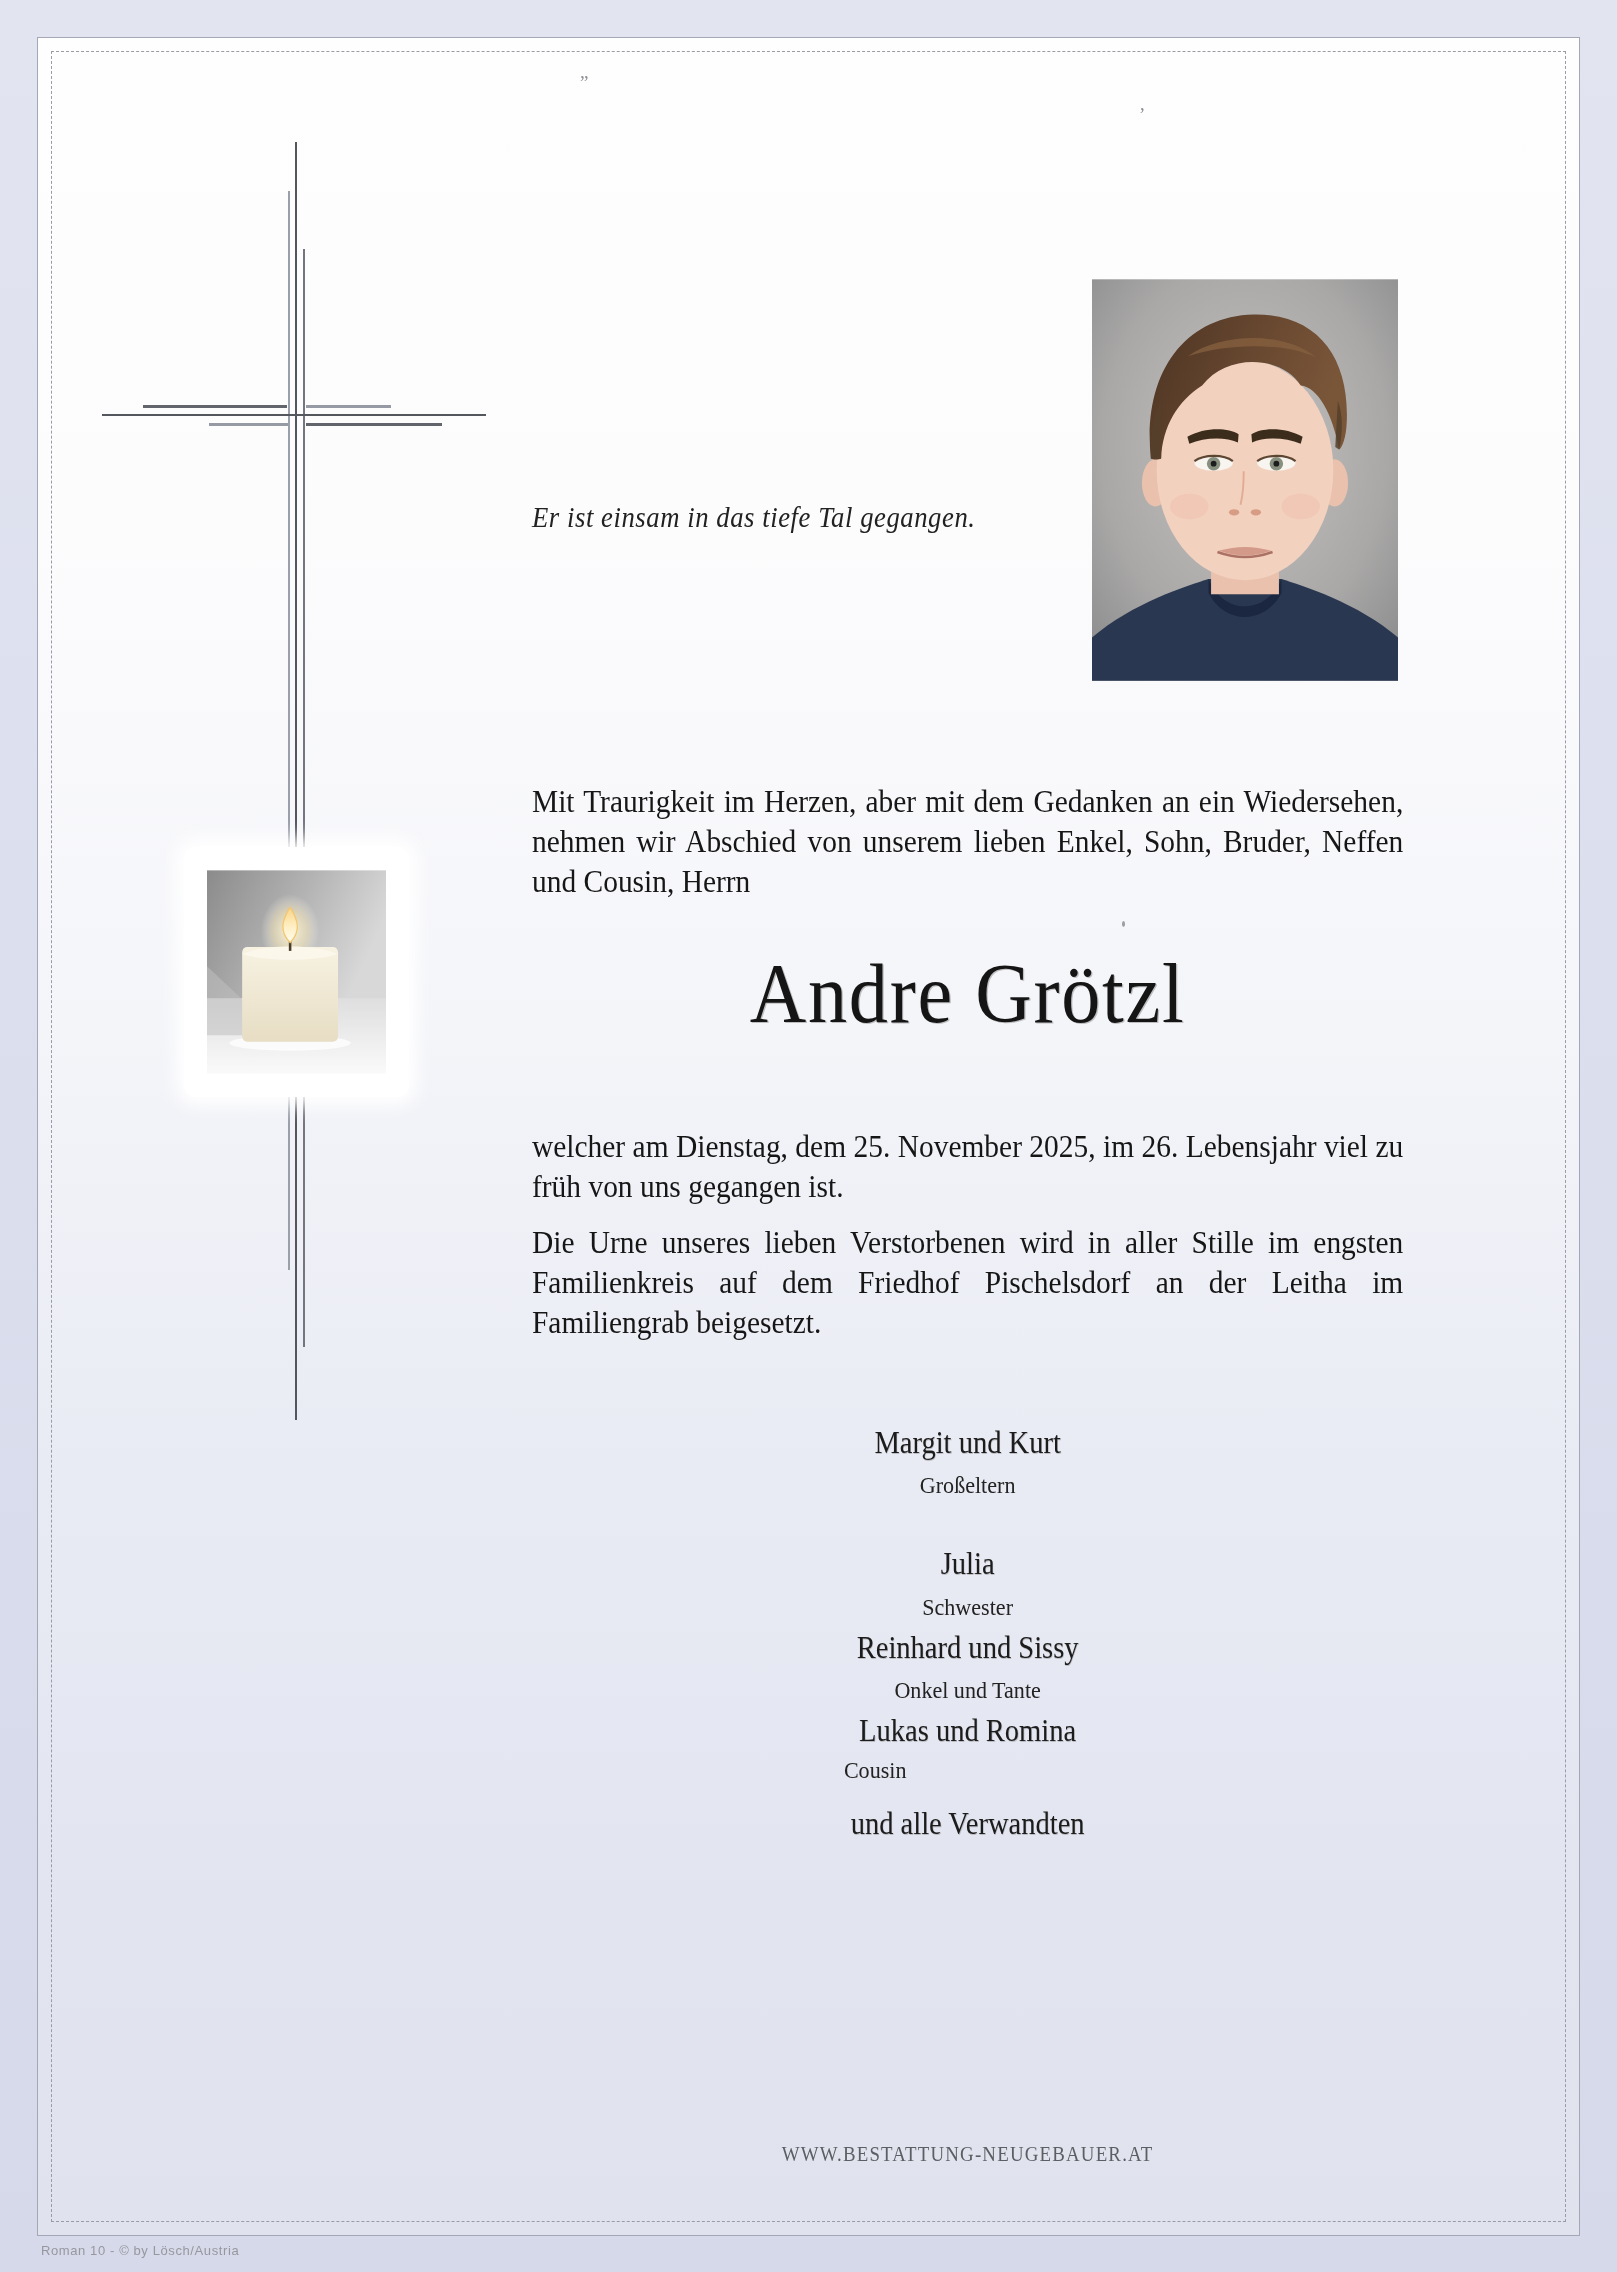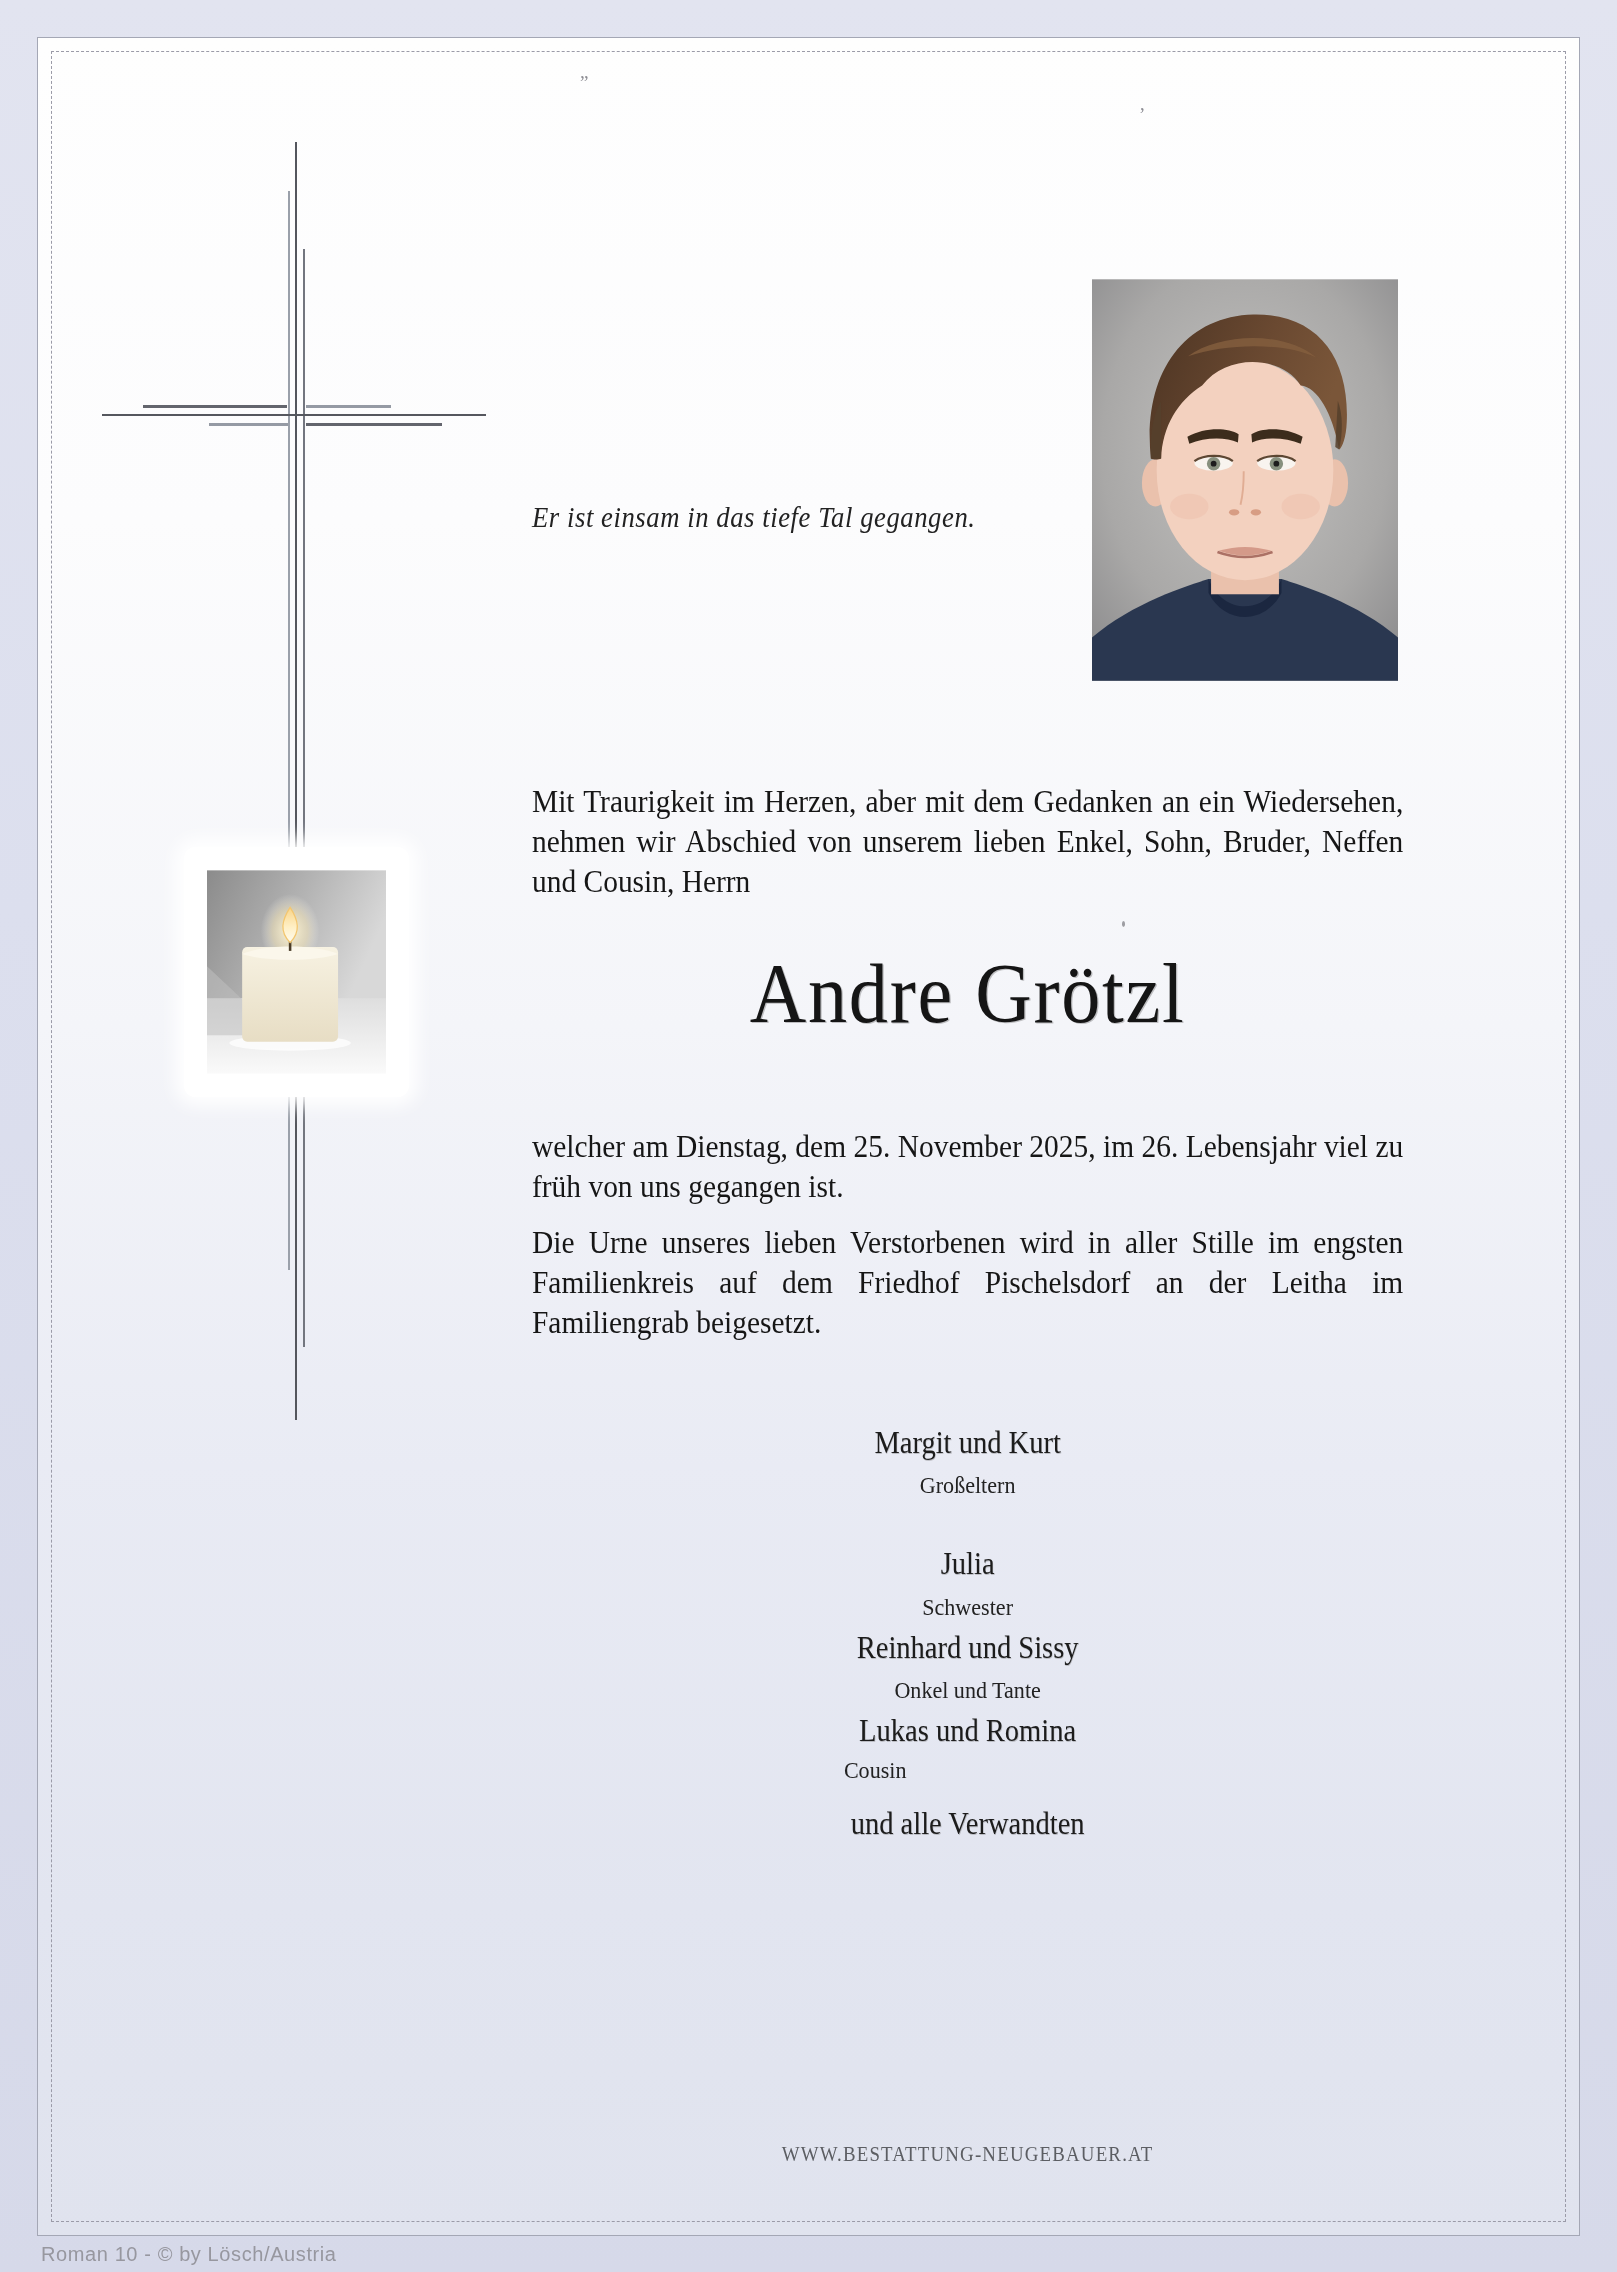--- a/index.html
+++ b/index.html
@@ -65,21 +65,21 @@
   }
   .names{font-size:31px;line-height:36px;color:#1c1c1c;text-shadow:0.6px 0.6px 0 rgba(110,110,110,0.35);}
   .relation{font-size:24px;line-height:28px;color:#222;}
   .cousin-relation{text-align:left;padding-left:339px;box-sizing:border-box;}
   .site-url{
     top:2143px;font-size:20.5px;letter-spacing:1.3px;color:#5c5e63;
   }
   .credit{
     position:absolute;left:41px;top:2243px;z-index:3;
     font-family:"Liberation Sans", sans-serif;
-    font-size:20px;color:#97979f;letter-spacing:0.6px;
+    font-size:13px;color:#97979f;letter-spacing:0.6px;
   }
   
   .speck{position:absolute;z-index:3;color:#8b8b92;font-size:19px;font-family:"Liberation Serif",serif;}
   .speck-dot{position:absolute;z-index:3;width:3.2px;height:5.8px;border-radius:50%;background:#6e6e74;opacity:.65;}
 </style>
 </head>
 <body>
 
 <div class="page">
 

